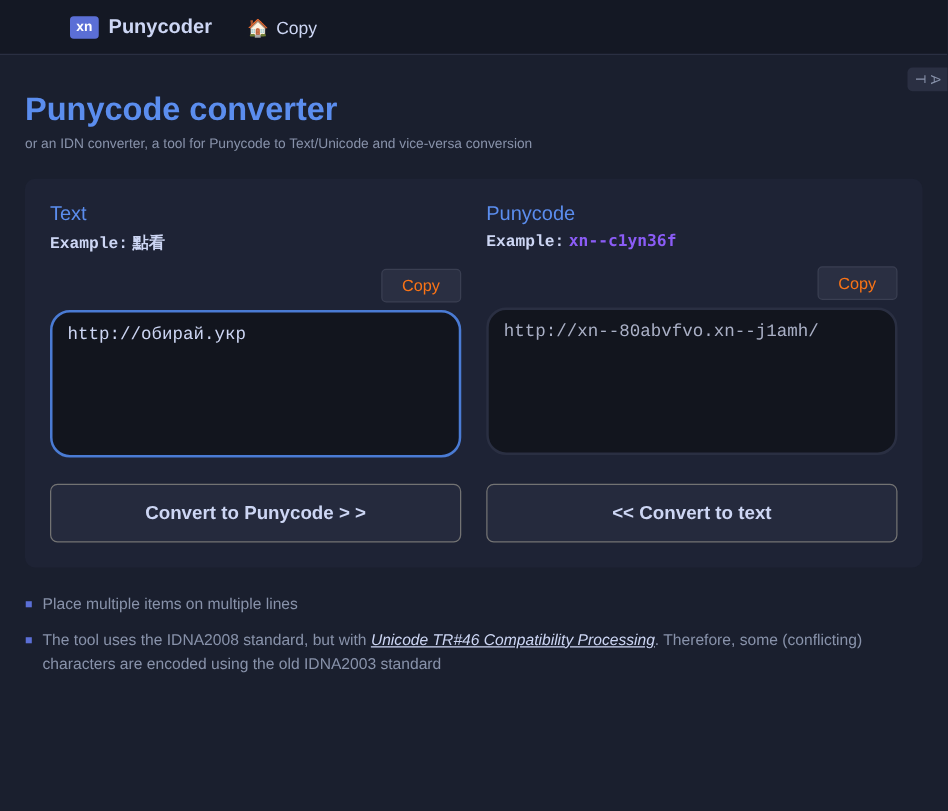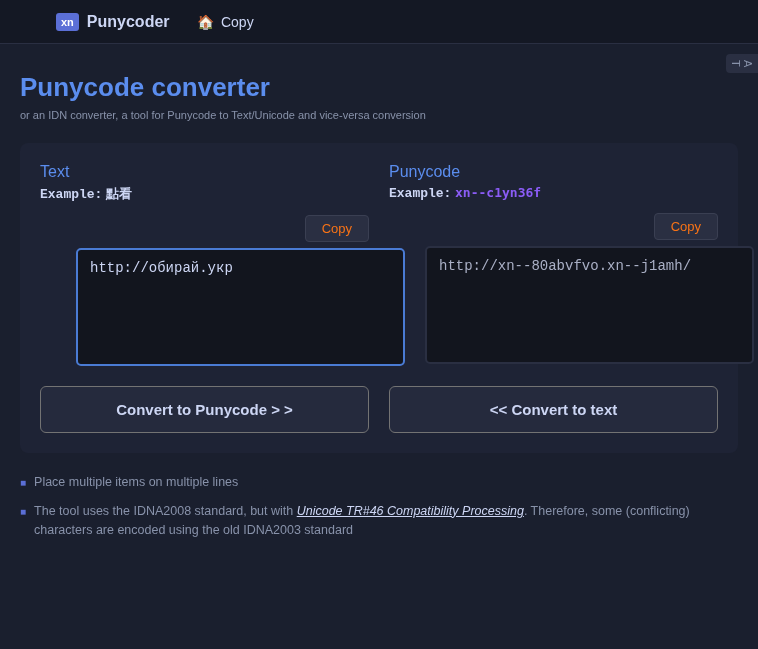--- a/index.html
+++ b/index.html
@@ -133,28 +133,27 @@
       border-radius: 4px;
       cursor: pointer;
       font-size: 13px;
     }
 
     .text-area {
       width: 100%;
       height: 118px;
       background: #12151e;
       border: 2px solid #4a7bd4;
-      border-radius: 5px;
+      border-radius: 16px;
       color: #cdd6f4;
       font-family: 'Courier New', monospace;
       font-size: 14px;
       padding: 10px 12px;
       resize: none;
       outline: none;
-      margin-left: 36px;
     }
     .text-area.readonly {
       border-color: #2a2f42;
       color: #aab0c6;
     }
 
     
     .action-row {
       display: flex;
       gap: 20px;

